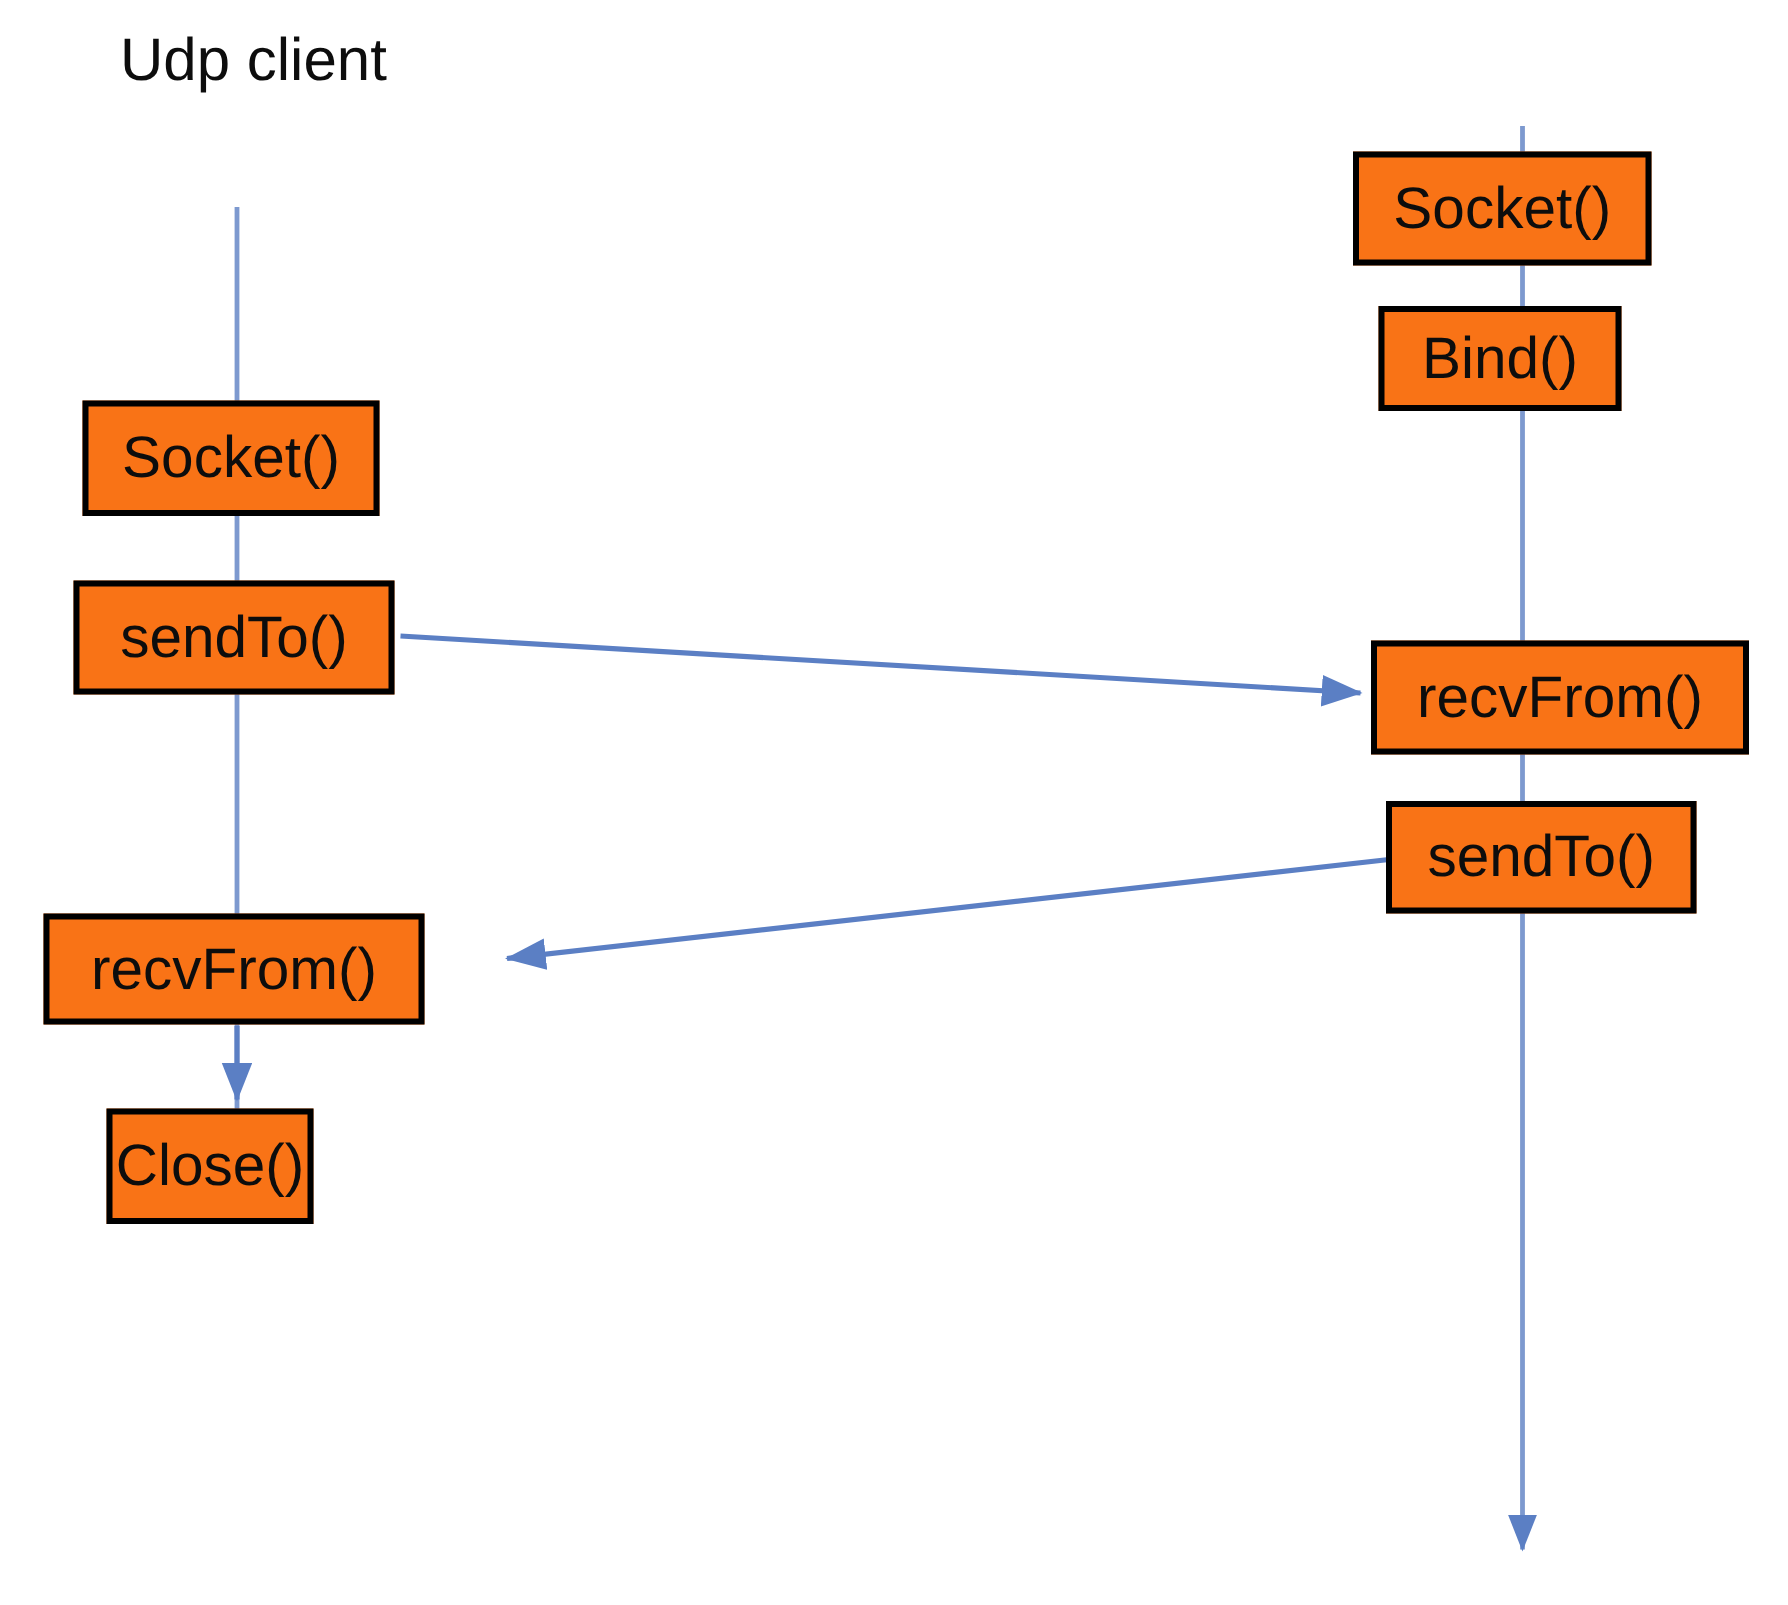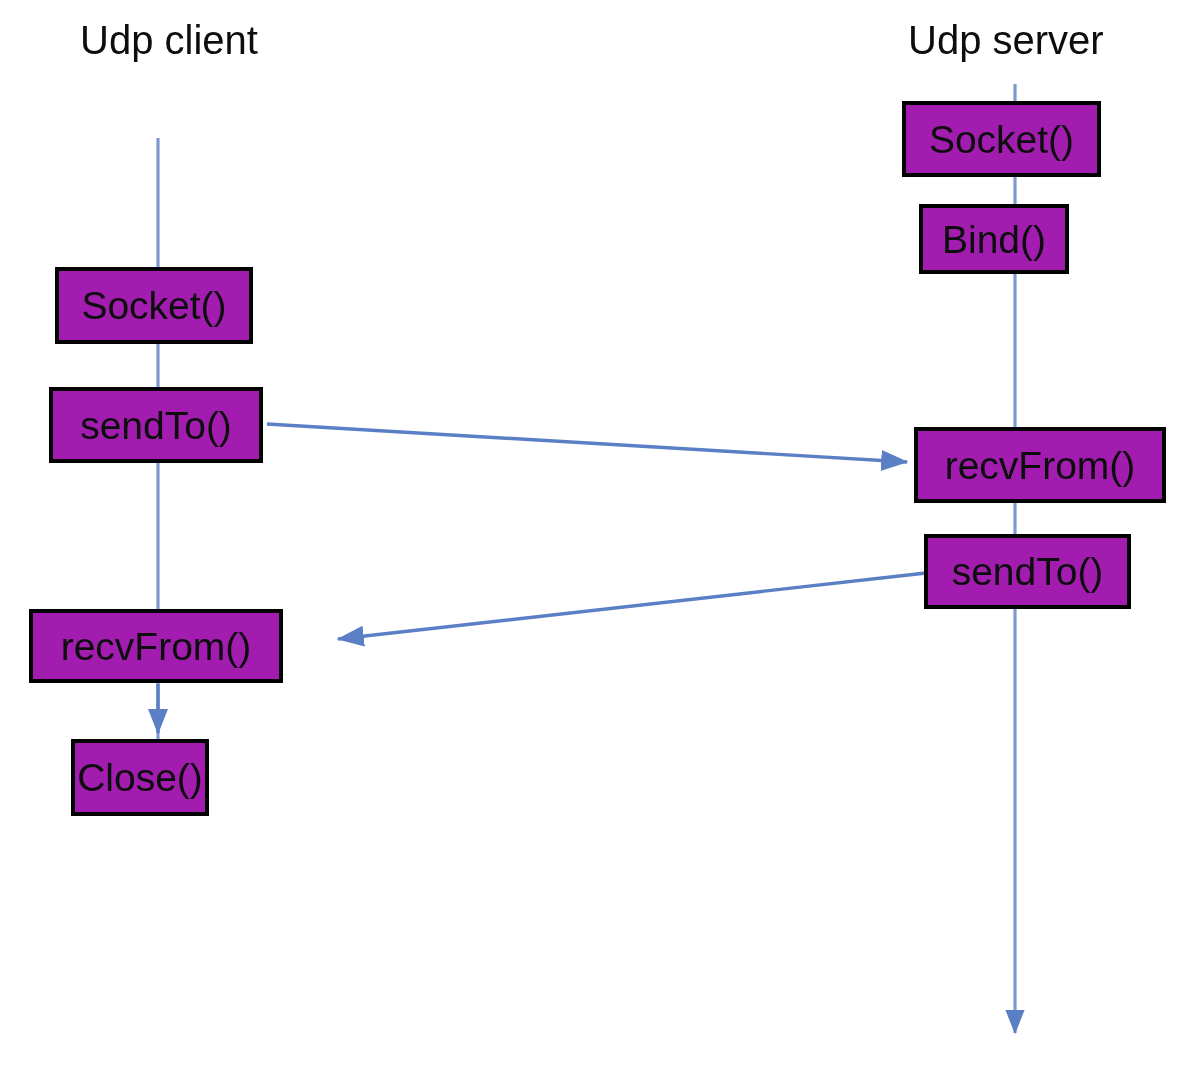--- a/index.html
+++ b/index.html
@@ -23,21 +23,21 @@
     font-weight: 400;
     white-space: nowrap;
     letter-spacing: 0px;
   }
   #title-client { left: 80px;  top: 18px; }
   #title-server { left: 908px; top: 18px; }
 
   .node-box {
     position: absolute;
     box-sizing: border-box;
-    background: #a21caf;
+    background: #f97316;
     border: 4px solid #000000;
     display: flex;
     align-items: center;
     justify-content: center;
     z-index: 4;
   }
   .node-box > span {
     font-size: 39px;
     color: #0d0d0d;
     line-height: 1;
@@ -45,21 +45,21 @@
   }
 
   
   #box-client-socket   { left: 55px;  top: 267px; width: 198px; height: 77px; }
   #box-client-sendto   { left: 49px;  top: 387px; width: 214px; height: 76px; }
   #box-client-recvfrom { left: 29px;  top: 609px; width: 254px; height: 74px; }
   #box-client-close    { left: 71px;  top: 739px; width: 138px; height: 77px; }
 
   
   #box-server-socket   { left: 902px; top: 101px; width: 199px; height: 76px; }
-  #box-server-bind     { left: 919px; top: 204px; width: 150px; height: 70px; }
+  #box-server-bind     { left: 919px; top: 204px; width: 162px; height: 70px; }
   #box-server-recvfrom { left: 914px; top: 427px; width: 252px; height: 76px; }
   #box-server-sendto   { left: 924px; top: 534px; width: 207px; height: 75px; }
 
   #edges {
     position: absolute;
     left: 0;
     top: 0;
     width: 1192px;
     height: 1070px;
     z-index: 2;
@@ -88,21 +88,20 @@
     <line x1="1015" y1="84" x2="1015" y2="1033" stroke="#7d99cf" stroke-width="3.2" marker-end="url(#arrowDown)"></line>
 
     <line x1="267" y1="424" x2="907" y2="462" stroke="#5b7fc4" stroke-width="3.4" marker-end="url(#arrowRight)"></line>
 
     <line x1="926" y1="573" x2="338" y2="639" stroke="#5b7fc4" stroke-width="3.4" marker-end="url(#arrowLeftEnd)"></line>
 
     <line x1="158" y1="684" x2="158" y2="733" stroke="#5b7fc4" stroke-width="3.4" marker-end="url(#arrowDown)"></line>
   </svg>
 
   <div class="lane-title" id="title-client">Udp client</div>
-  <div class="lane-title" id="title-server">Udp server</div>
 
   <div class="node-box" id="box-client-socket">
     <span>Socket()</span>
   </div>
 
   <div class="node-box" id="box-client-sendto">
     <span>sendTo()</span>
   </div>
 
   <div class="node-box" id="box-client-recvfrom">

